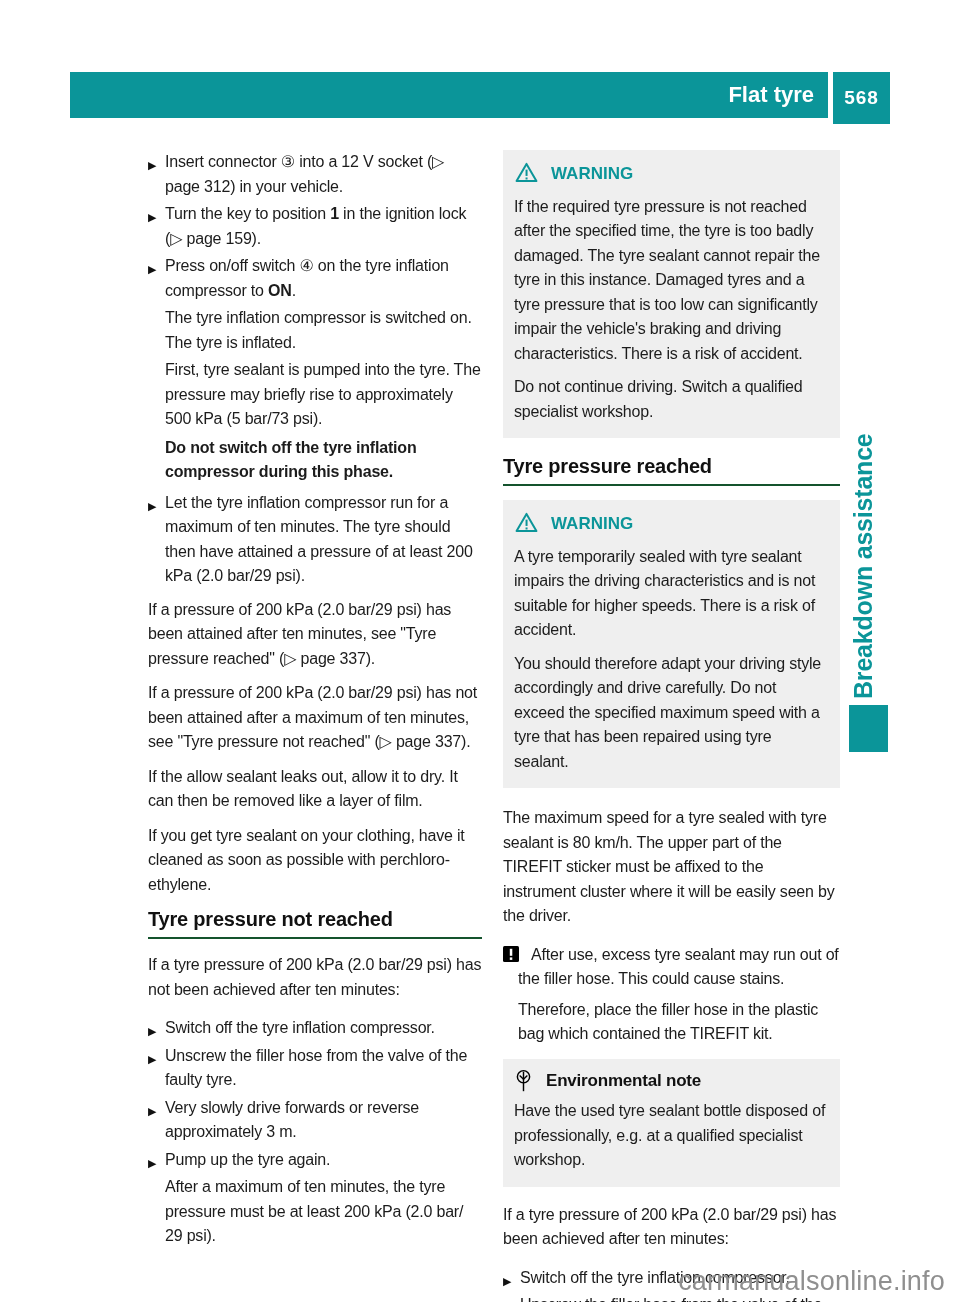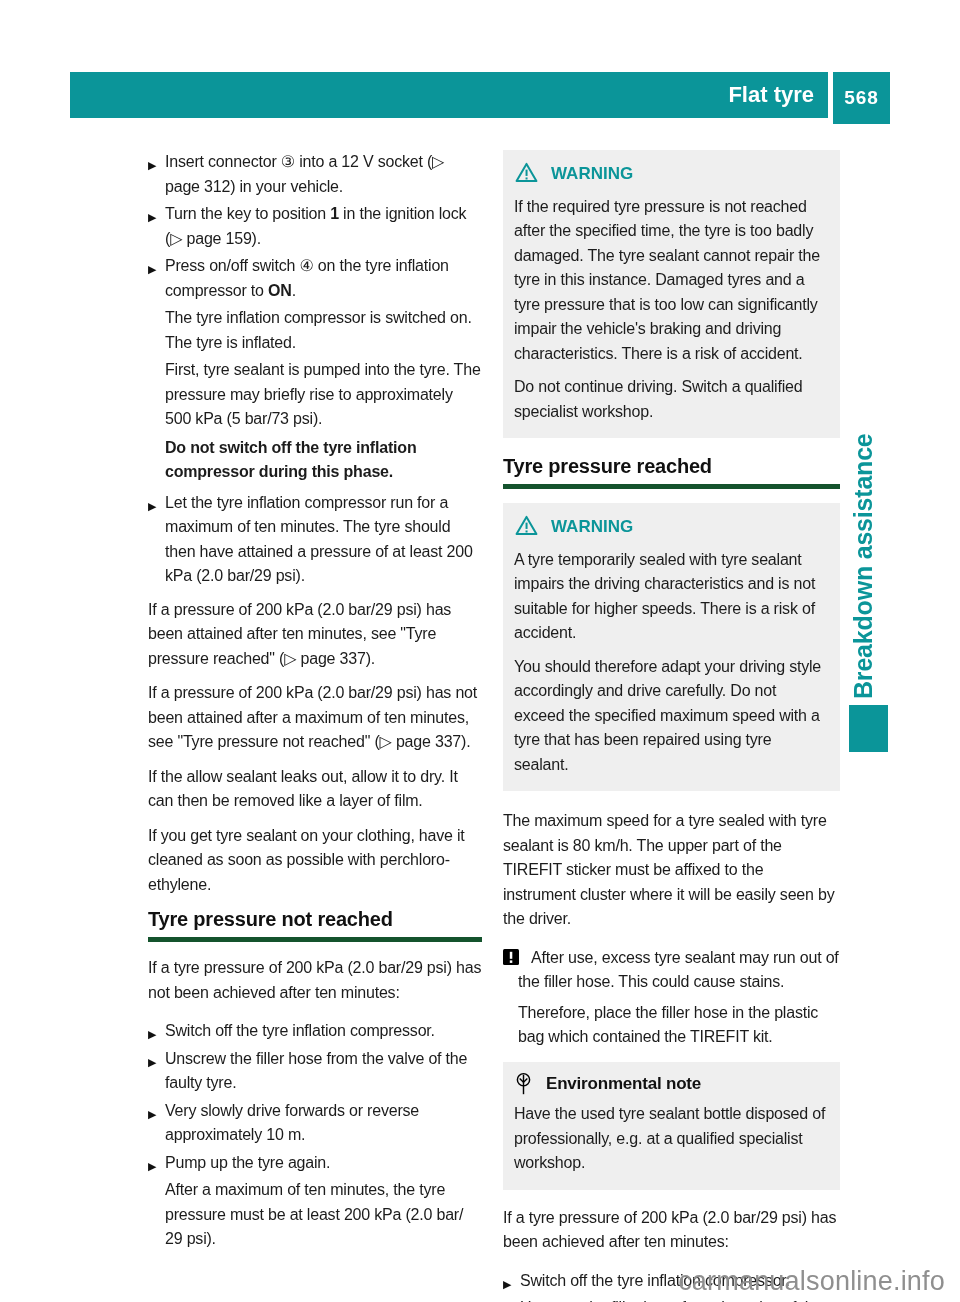--- a/index.html
+++ b/index.html
@@ -20,21 +20,21 @@
   .col-left{left:148px;width:334px;}
   .col-right{left:503px;width:337px;}
   
   .bullet{position:relative;padding-left:17px;margin:0 0 3px 0;}
   .bullet .marker{position:absolute;left:0;top:3px;font-size:11px;letter-spacing:0;color:#111;}
   .subpara{padding-left:17px;margin:3px 0 3px 0;}
   .boldpara{padding-left:17px;margin:4px 0 6px 0;font-weight:bold;}
   .para{margin:0 0 10px 0;}
   .section-heading{
     font-size:20px;font-weight:bold;letter-spacing:-0.2px;line-height:24px;
-    border-bottom:5px solid #14532d;padding-bottom:6px;margin:6px 0 14px 0;color:#111;
+    border-bottom:2px solid #14532d;padding-bottom:6px;margin:6px 0 14px 0;color:#111;
   }
   
   .graybox{background:#efefef;padding:10px 11px 12px 11px;margin:0 0 16px 0;box-sizing:border-box;}
   .warning-title-row{display:flex;gap:13px;margin:2px 0 8px 1px;}
   .warning-title{color:#0b9599;font-weight:bold;font-size:17px;letter-spacing:0;}
   .env-title-row{display:flex;align-items:center;gap:14px;margin:0 0 6px 1px;}
   .env-title{color:#111;font-weight:bold;font-size:17px;letter-spacing:-0.2px;}
   .box-para{margin:0 0 9px 0;}
   .box-para:last-child{margin-bottom:2px;}
   
@@ -106,21 +106,21 @@
   <div class="bullet">
     <span class="marker">▶</span>
     <span>Switch off the tyre inflation compressor.</span>
   </div>
   <div class="bullet">
     <span class="marker">▶</span>
     <span>Unscrew the filler hose from the valve of the faulty tyre.</span>
   </div>
   <div class="bullet">
     <span class="marker">▶</span>
-    <span>Very slowly drive forwards or reverse approximately 10 m.</span>
+    <span>Very slowly drive forwards or reverse approximately 3 m.</span>
   </div>
   <div class="bullet">
     <span class="marker">▶</span>
     <span>Pump up the tyre again.</span>
   </div>
   <div class="subpara">After a maximum of ten minutes, the tyre pressure must be at least 200 kPa (2.0 bar/ 29 psi).</div>
 </div>
 
 <div class="col col-right">
 

